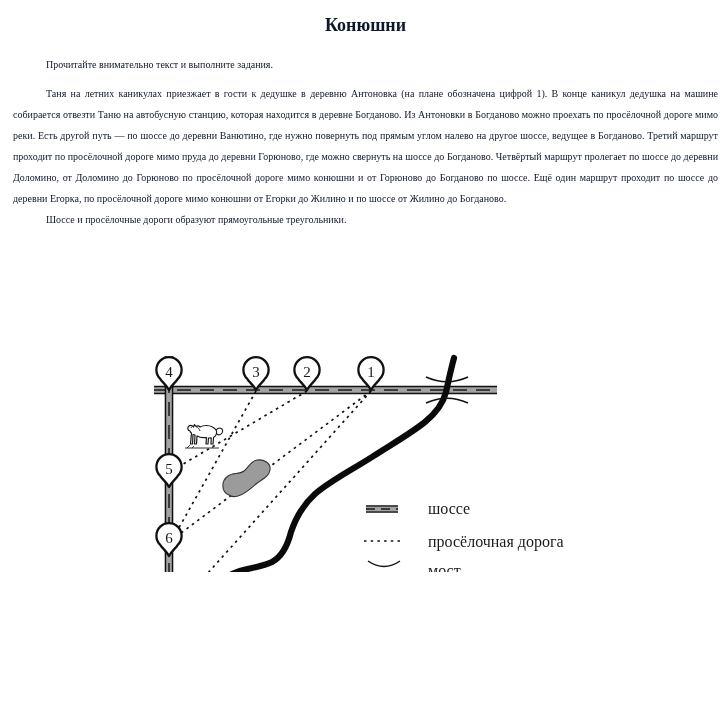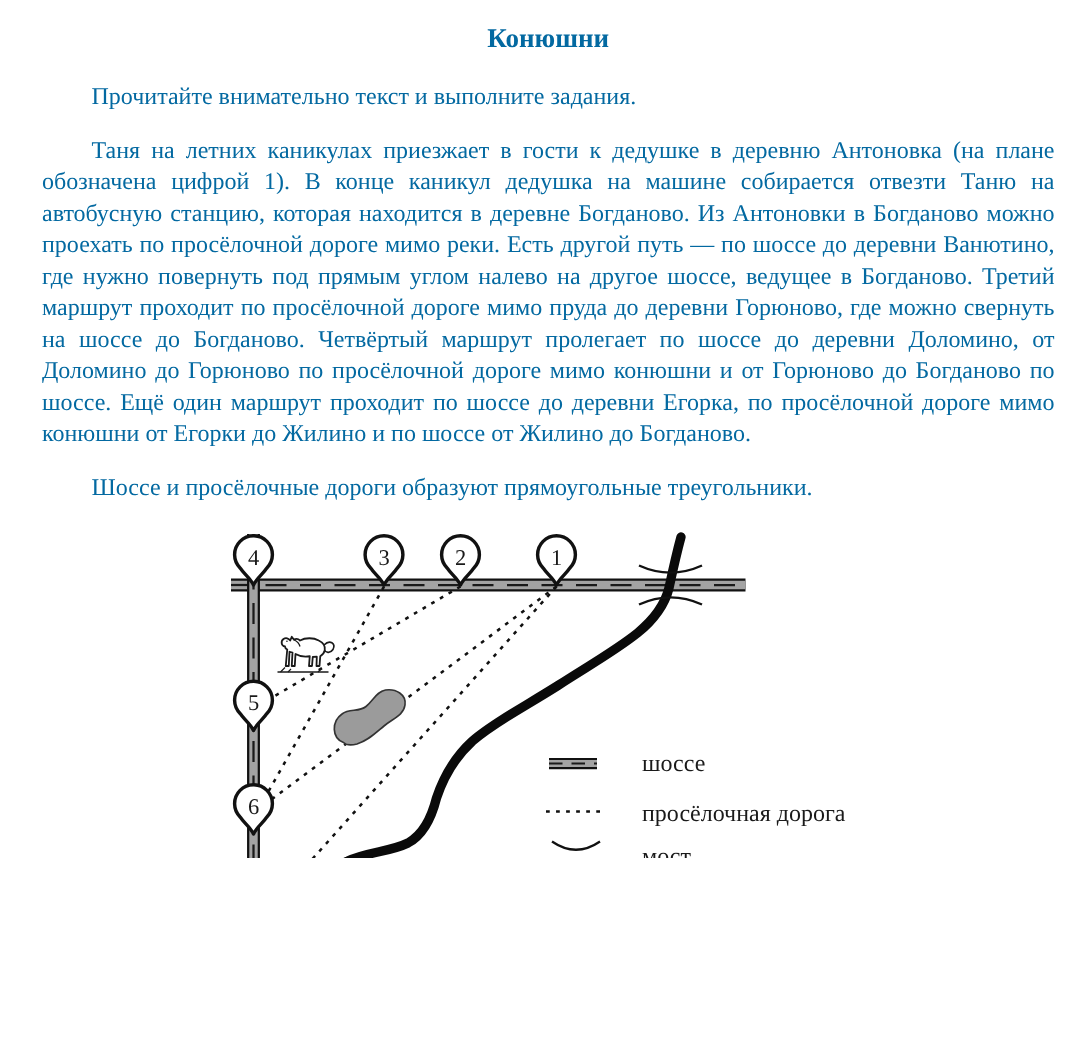--- a/index.html
+++ b/index.html
@@ -1,28 +1,28 @@
 <!DOCTYPE html>
 <html><head>
 <meta charset="utf-8">
 <style>
   html,body{margin:0;padding:0;background:#fff;}
   #page{
     position:relative;width:728px;height:572px;background:#ffffff;
-    font-family:"Liberation Serif","DejaVu Serif",serif;color:#0369a1;
+    font-family:"Liberation Serif","DejaVu Serif",serif;color:#0f172a;
     overflow:hidden;
   }
   #textblock{position:absolute;left:13px;top:6px;width:705px;}
   h1.title{
     font-size:18px;font-weight:bold;text-align:center;
     margin:8px 0 0 0;line-height:22px;
   }
   p.body{
-    font-size:16px;line-height:21px;text-align:justify;
-    text-indent:33px;margin:15px;
+    font-size:10px;line-height:21px;text-align:justify;
+    text-indent:33px;margin:0;
   }
   p.intro{margin-top:18px;margin-bottom:8px;}
   #map{position:absolute;left:0;top:350px;}
   svg text{font-family:"Liberation Serif","DejaVu Serif",serif;fill:#1a1a1a;}
   .marker-num{font-size:15px;text-anchor:middle;}
   .legend-label{font-size:16px;}
 </style>
 </head>
 <body>
 

